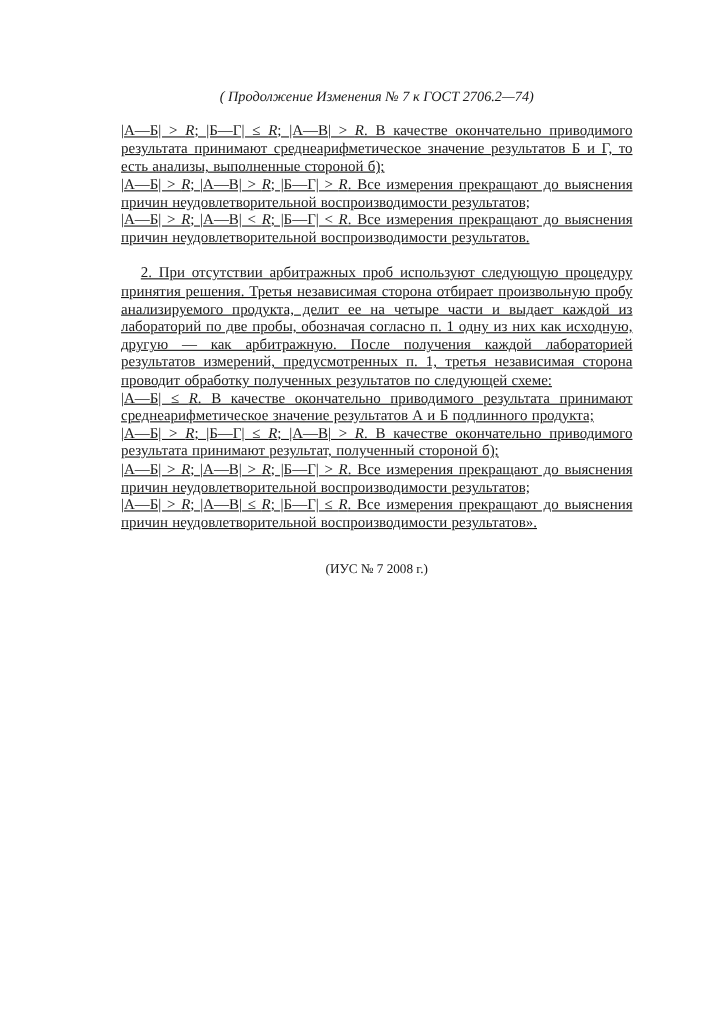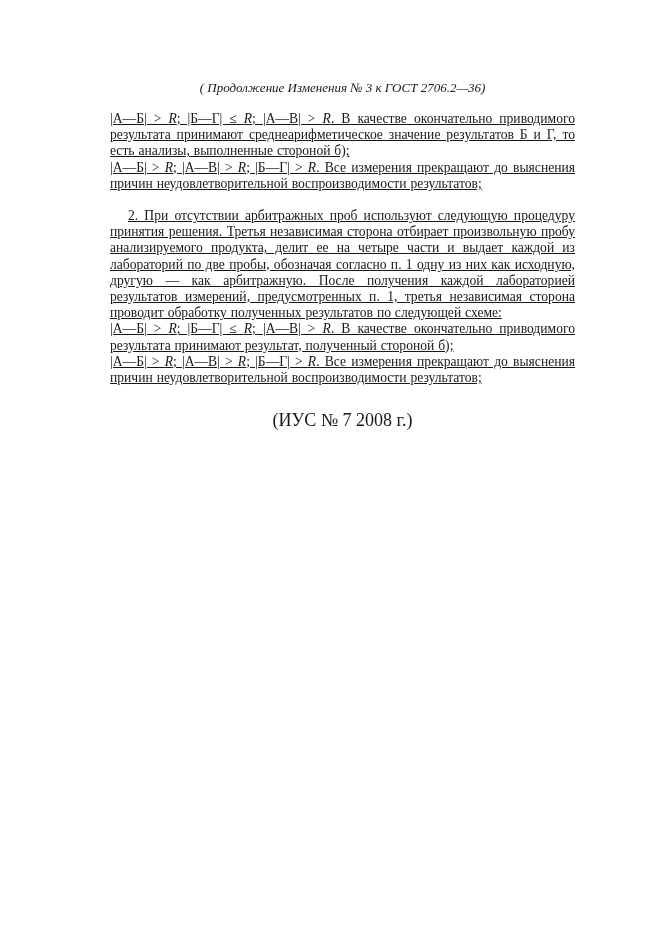--- a/index.html
+++ b/index.html
@@ -36,35 +36,38 @@
   }
   .doc-body p.indent {
     text-indent: 18px;
     margin-top: 16px;
   }
   .doc-body p i {
     font-style: italic;
   }
   .footer-note {
     text-align: center;
-    font-size: 18px;
+    font-size: 12px;
     line-height: 16px;
     margin-top: 26px;
   }
 </style>
 </head>
 <body>
 
 <div class="page">
 
-  <div class="header-note">( Продолжение Изменения № 3 к ГОСТ  2706.2—36)</div>
+  <div class="header-note">( Продолжение Изменения № 7 к ГОСТ  2706.2—74)</div>
 
   <div class="doc-body">
     <p>|А—Б| &gt; <i>R</i>;  |Б—Г| ≤ <i>R</i>;  |А—В|  &gt; <i>R</i>. В качестве окончательно приводимого результата принимают среднеарифметическое значение результатов Б и Г, то есть анализы, выполненные стороной б);</p>
     <p>|А—Б| &gt; <i>R</i>;  |А—В| &gt; <i>R</i>;  |Б—Г|  &gt; <i>R</i>. Все измерения прекращают до выяснения причин неудовлетворительной воспроизводимости результатов;</p>
+    <p>|А—Б| &gt; <i>R</i>;  |А—В| &lt; <i>R</i>;  |Б—Г|  &lt; <i>R</i>. Все измерения прекращают до выяснения причин неудовлетворительной воспроизводимости результатов.</p>
     <p class="indent">2. При отсутствии арбитражных проб используют следующую процедуру принятия решения. Третья независимая сторона отбирает произвольную пробу анализируемого продукта, делит ее на четыре части и выдает каждой из лабораторий по две пробы, обозначая согласно п. 1 одну из них как исходную, другую — как арбитражную. После получения каждой лабораторией результатов измерений, предусмотренных п. 1, третья независимая сторона проводит обработку полученных результатов по следующей схеме:</p>
+    <p>|А—Б| ≤ <i>R</i>. В качестве окончательно приводимого результата принимают среднеарифметическое значение результатов А и Б подлинного продукта;</p>
     <p>|А—Б| &gt; <i>R</i>; |Б—Г| ≤ <i>R</i>; |А—В|  &gt; <i>R</i>. В качестве окончательно приводимого результата принимают результат, полученный стороной б);</p>
     <p>|А—Б| &gt; <i>R</i>;  |А—В| &gt; <i>R</i>;  |Б—Г|  &gt; <i>R</i>. Все измерения прекращают до выяснения причин неудовлетворительной воспроизводимости результатов;</p>
+    <p>|А—Б| &gt; <i>R</i>;  |А—В| ≤ <i>R</i>;  |Б—Г|  ≤ <i>R</i>. Все измерения прекращают до выяснения причин неудовлетворительной воспроизводимости результатов».</p>
   </div>
 
   <div class="footer-note">(ИУС № 7  2008 г.)</div>
 
 </div>
 
 </body></html>

